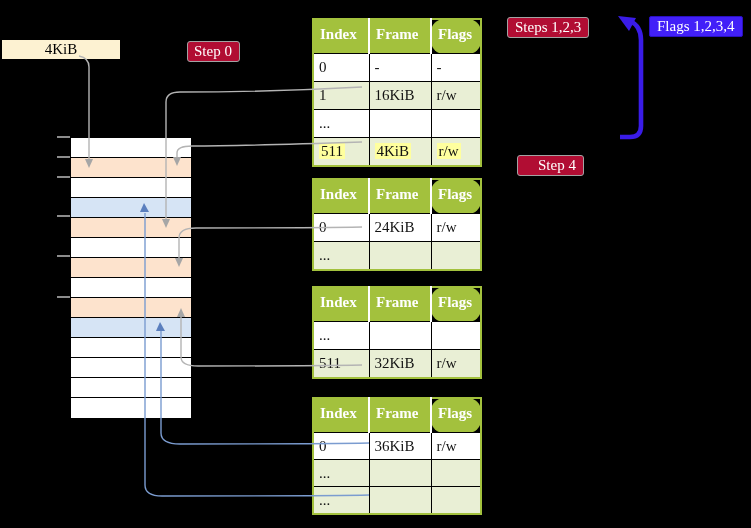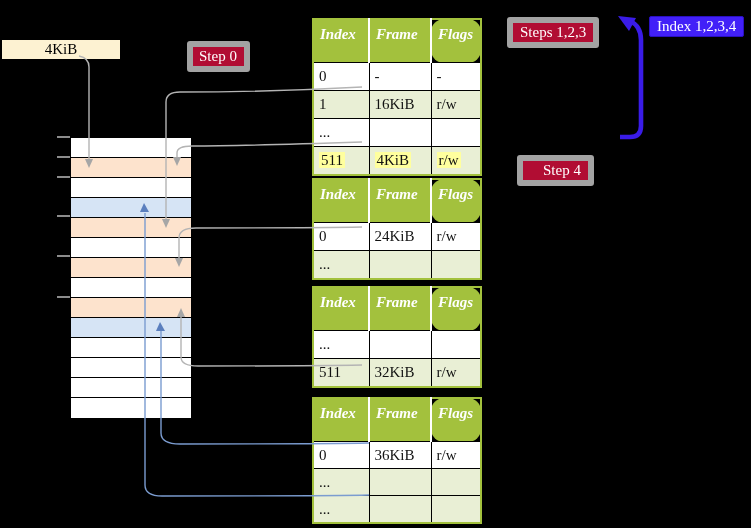--- a/index.html
+++ b/index.html
@@ -6,41 +6,41 @@
   .canvas{position:relative;width:751px;height:528px;background:#000;overflow:hidden;
           font-family:"Liberation Serif", serif;}
 
   
   .frame-label{position:absolute;left:2px;top:40px;width:118px;height:19px;
     background:var(--label_cream);color:#000;font-size:15px;line-height:19px;text-align:center;z-index:3;}
 
   
   .badge{position:absolute;font-size:15px;line-height:17px;color:#fff;
     padding:1px 7px;border-radius:3px;z-index:4;white-space:nowrap;}
-  .crimson{background:var(--crimson);border:6px solid #a3a3a3;}
+  .crimson{background:var(--crimson);border:1px solid #a3a3a3;}
   .bluebadge{background:var(--blue_label);border:1px solid #2a10c0;border-radius:2px;}
   #step0{left:187px;top:41px;padding-left:6px;}
   #steps123{left:507px;top:17px;}
   #steps1234{left:649px;top:16px;}
   #step4{left:517px;top:155px;padding-left:20px;}
 
   
   .stack{position:absolute;left:70px;top:137px;width:120px;border:1px solid #000;z-index:1;}
   .srow{height:20px;box-sizing:border-box;border-bottom:1px solid #000;}
   .srow:last-child{border-bottom:none;}
   .white{background:#ffffff;}
   .wheat{background:var(--frame_wheat);}
   .blue{background:var(--frame_blue);}
   .tick{position:absolute;left:57px;width:13px;height:2px;background:#8c8c8c;z-index:1;}
 
   
   table.ptable{position:absolute;border-collapse:collapse;border:2px solid var(--table_header_green);
     table-layout:fixed;z-index:2;font-family:"Liberation Serif", serif;}
   .ptable th{background:var(--table_header_green);color:#fff;font-weight:bold;font-size:15px;
-    text-align:left;padding:0 0 14px 6px;height:28px;border-right:2px solid #fff;font-style:italic;}
+    text-align:left;padding:0 0 5px 6px;height:28px;border-right:2px solid #fff;}
   .ptable th:last-child{border-right:none;border-radius:13px;}
   .ptable td{border:1px solid #000;background:#fff;color:#111;font-size:15px;
     padding:0 0 0 5px;height:27px;overflow:hidden;white-space:nowrap;}
   .ptable tr.green td{background:var(--row_green);}
   table.t4 td{height:26px;}
   .hl{background:var(--highlight_yellow);padding:0 2px;}
 
   
   svg.overlay{position:absolute;left:0;top:0;z-index:3;pointer-events:none;}
   .conn{fill:none;stroke:var(--gray_line);stroke-width:1.4;}
@@ -52,21 +52,21 @@
 </style>
 </head>
 <body>
 
 <div class="canvas">
 
   <div class="frame-label">4KiB</div>
 
   <div class="badge crimson" id="step0">Step 0</div>
   <div class="badge crimson" id="steps123">Steps 1,2,3</div>
-  <div class="badge bluebadge" id="steps1234">Index 1,2,3,4</div>
+  <div class="badge bluebadge" id="steps1234">Flags 1,2,3,4</div>
   <div class="badge crimson" id="step4">Step 4</div>
 
   <div class="stack" id="stack">
       <div class="srow white"></div>
       <div class="srow wheat"></div>
       <div class="srow white"></div>
       <div class="srow blue"></div>
       <div class="srow wheat"></div>
       <div class="srow white"></div>
       <div class="srow wheat"></div>

